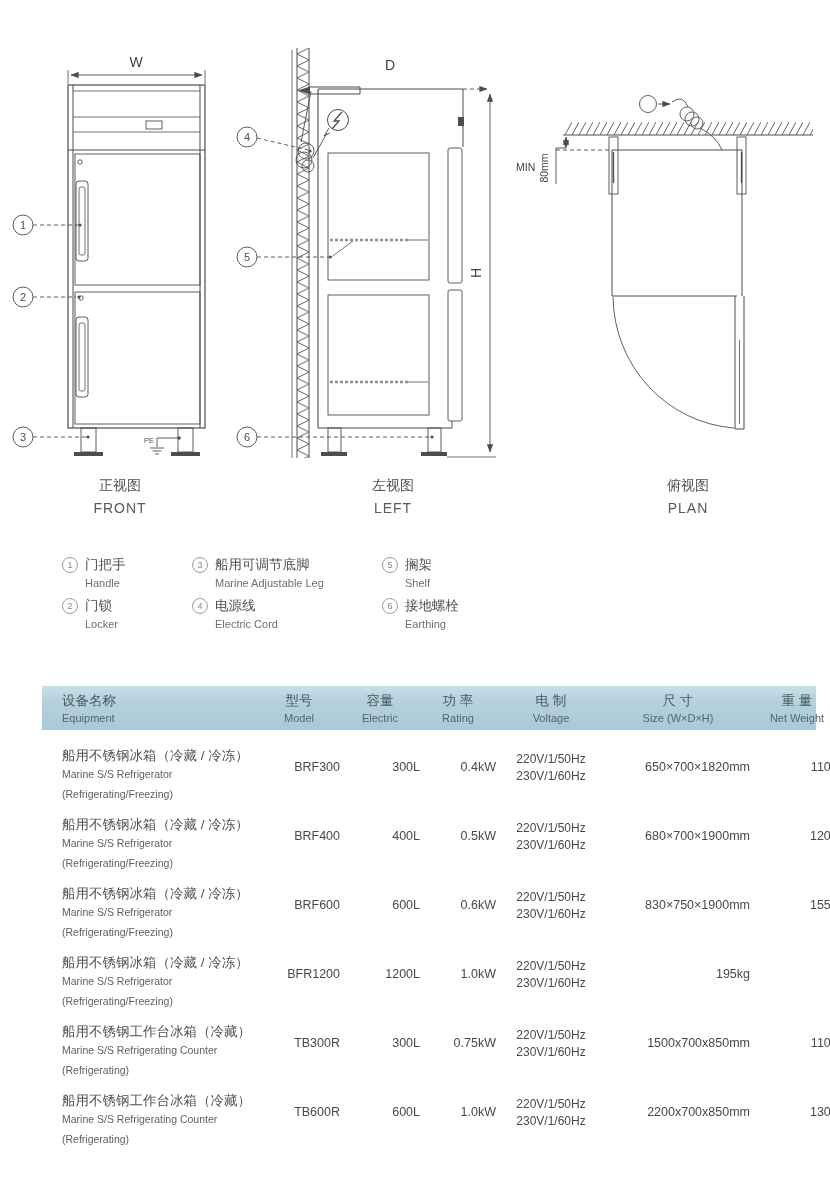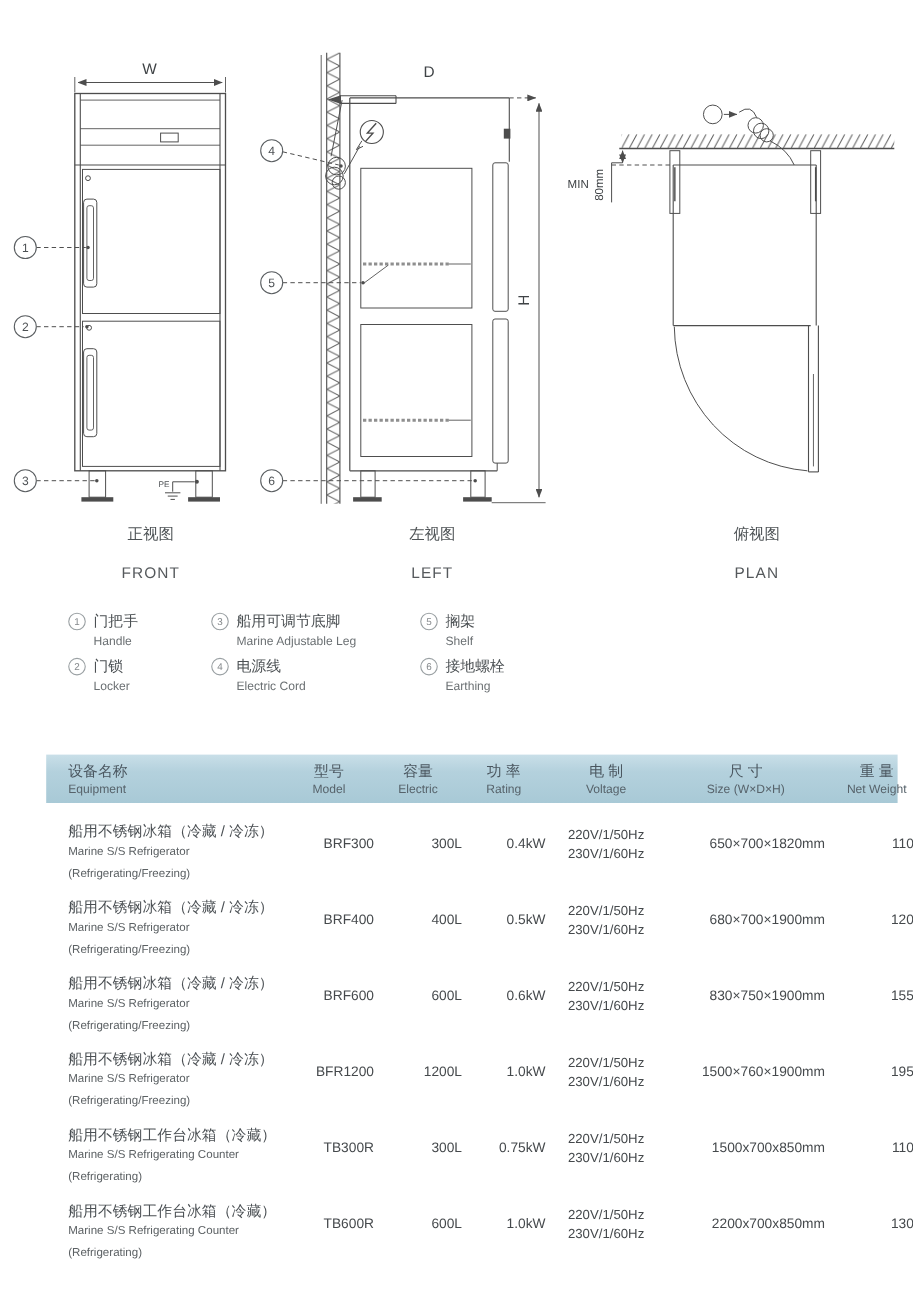--- a/index.html
+++ b/index.html
@@ -1,21 +1,21 @@
 <!DOCTYPE html>
 <html><head>
 <meta charset="utf-8">
 <style>
   html,body{margin:0;padding:0;background:#fff;}
   .sheet{position:relative;width:830px;height:1186px;background:#ffffff;
          font-family:"Liberation Sans","DejaVu Sans",sans-serif;overflow:hidden;}
   svg{position:absolute;left:0;top:0;}
   .vcap{position:absolute;width:130px;text-align:center;color:#4e5356;}
   .vcap .zh{font-size:14px;line-height:16px;}
-  .vcap .en{font-size:14px;line-height:16px;letter-spacing:1px;margin-top:19px;color:#55595c;text-align:center;}
+  .vcap .en{font-size:14px;line-height:16px;letter-spacing:1px;margin-top:7px;color:#55595c;text-align:center;}
   
   .lg-item{position:absolute;}
   .lg-top{display:flex;align-items:center;}
   .lg-num{width:14px;height:14px;border:1px solid #9aa0a3;border-radius:50%;
           font-size:9px;color:#85898c;display:flex;align-items:center;justify-content:center;flex:0 0 auto;}
   .lg-zh{font-size:13.5px;color:#4b5053;margin-left:7px;}
   .lg-en{font-size:11px;color:#6b7073;margin-left:23px;margin-top:3px;}
   
   .spec{position:absolute;left:14px;top:686px;width:802px;}
   .thead,.trow{display:grid;grid-template-columns:216px 82px 80px 76px 110px 144px 94px;margin-left:28px;}
@@ -214,21 +214,21 @@
       <g stroke-width="0.9">
         <line x1="566" y1="137" x2="566" y2="148" marker-start="url(#arr)" marker-end="url(#arr)"></line>
         <line x1="556" y1="148" x2="566" y2="148"></line>
         <line x1="556" y1="148" x2="556" y2="184"></line>
       </g>
     </g>
     <text x="516" y="171" font-size="10.5" fill="#3f4346">MIN</text>
     <text transform="translate(548,168) rotate(-90)" text-anchor="middle" font-size="10.5" fill="#3f4346">80mm</text>
   </svg>
 
-  <div class="vcap" style="left:72px;top:477px">
+  <div class="vcap" style="left:55px;top:477px">
     <div class="zh">正视图</div>
     <div class="en">FRONT</div>
   </div>
   <div class="vcap" style="left:328px;top:477px">
     <div class="zh">左视图</div>
     <div class="en">LEFT</div>
   </div>
   <div class="vcap" style="left:623px;top:477px">
     <div class="zh">俯视图</div>
     <div class="en">PLAN</div>
@@ -358,21 +358,20 @@
       <div class="trow">
         <div class="cname">
           <div class="nzh">船用不锈钢冰箱（冷藏 / 冷冻）</div>
           <div class="nen">Marine S/S Refrigerator</div>
           <div class="nnote">(Refrigerating/Freezing)</div>
         </div>
         <div class="cv">BFR1200</div>
         <div class="cv">1200L</div>
         <div class="cv">1.0kW</div>
         <div class="cvolt"><span><span>220V/1/50Hz</span><br><span>230V/1/60Hz</span></span></div>
-        <div class="cv">1500×760×1900mm</div>
         <div class="cv">195kg</div>
       </div>
 
       <div class="trow">
         <div class="cname">
           <div class="nzh">船用不锈钢工作台冰箱（冷藏）</div>
           <div class="nen">Marine S/S Refrigerating Counter</div>
           <div class="nnote">(Refrigerating)</div>
         </div>
         <div class="cv">TB300R</div>

